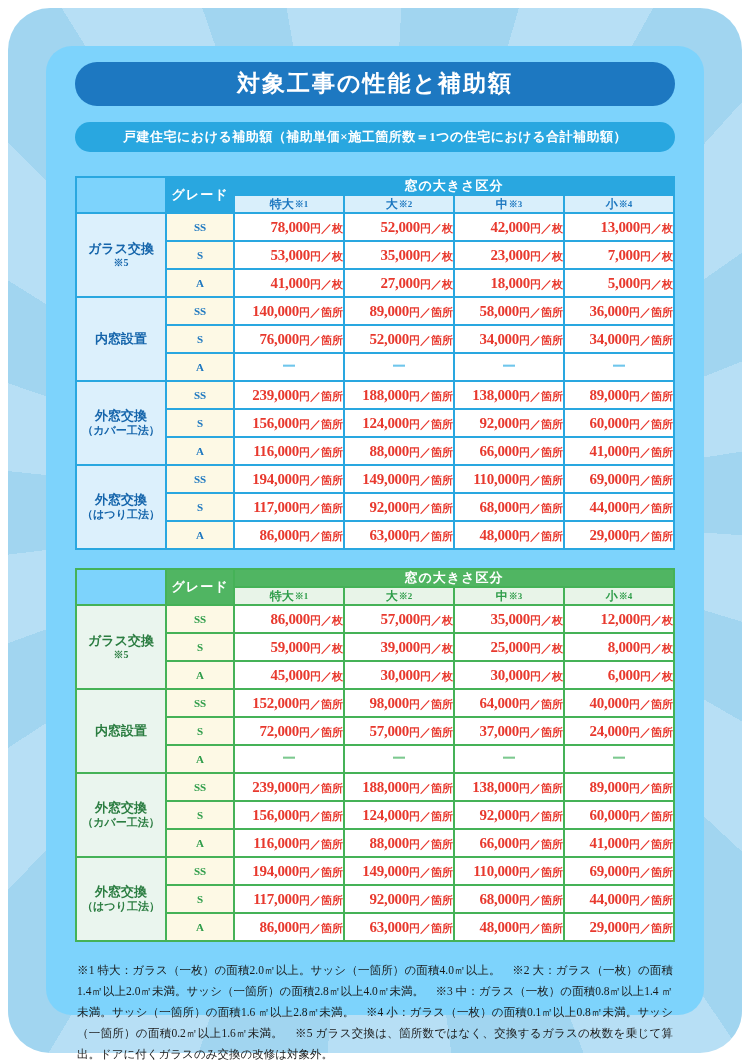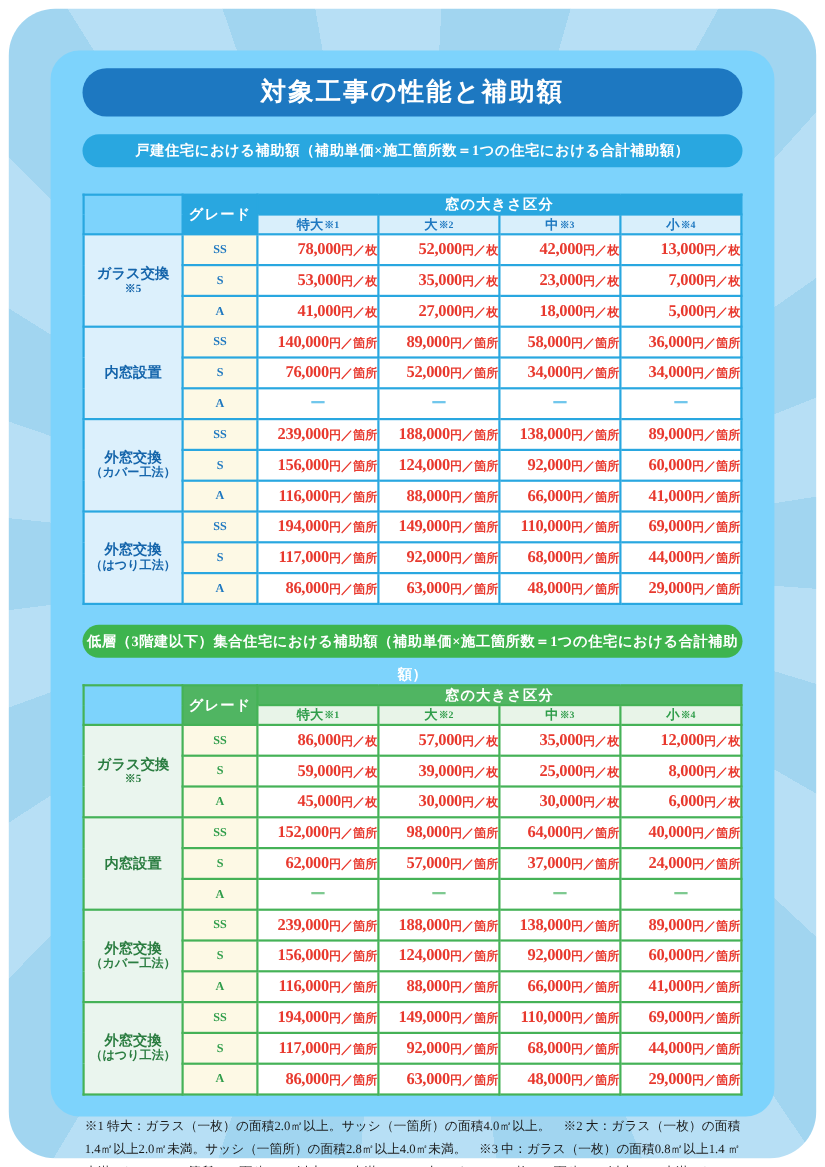--- a/index.html
+++ b/index.html
@@ -201,21 +201,20 @@
                 <td class="grade">A</td>
                 <td class="value"><span class="num">86,000</span><span class="unit">円／箇所</span></td>
                 <td class="value"><span class="num">63,000</span><span class="unit">円／箇所</span></td>
                 <td class="value"><span class="num">48,000</span><span class="unit">円／箇所</span></td>
                 <td class="value"><span class="num">29,000</span><span class="unit">円／箇所</span></td>
               </tr>
             </tbody>
           </table>
         </div>
         <div class="table-block theme-green">
-          <div class="pill theme-green">低層（3階建以下）集合住宅における補助額（補助単価×施工箇所数＝1つの住宅における合計補助額）</div>
           <table class="subsidy">
             <colgroup>
               <col class="c-label">
               <col class="c-grade">
               <col class="c-val">
               <col class="c-val">
               <col class="c-val">
               <col class="c-val">
             </colgroup>
             <thead>
@@ -257,21 +256,21 @@
               <tr>
                 <td class="rowlabel" rowspan="3"><span>内窓設置</span></td>
                 <td class="grade">SS</td>
                 <td class="value"><span class="num">152,000</span><span class="unit">円／箇所</span></td>
                 <td class="value"><span class="num">98,000</span><span class="unit">円／箇所</span></td>
                 <td class="value"><span class="num">64,000</span><span class="unit">円／箇所</span></td>
                 <td class="value"><span class="num">40,000</span><span class="unit">円／箇所</span></td>
               </tr>
               <tr>
                 <td class="grade">S</td>
-                <td class="value"><span class="num">62,000</span><span class="unit">円／箇所</span></td>
+                <td class="value"><span class="num">72,000</span><span class="unit">円／箇所</span></td>
                 <td class="value"><span class="num">57,000</span><span class="unit">円／箇所</span></td>
                 <td class="value"><span class="num">37,000</span><span class="unit">円／箇所</span></td>
                 <td class="value"><span class="num">24,000</span><span class="unit">円／箇所</span></td>
               </tr>
               <tr>
                 <td class="grade">A</td>
                 <td class="value empty">ー</td>
                 <td class="value empty">ー</td>
                 <td class="value empty">ー</td>
                 <td class="value empty">ー</td>

